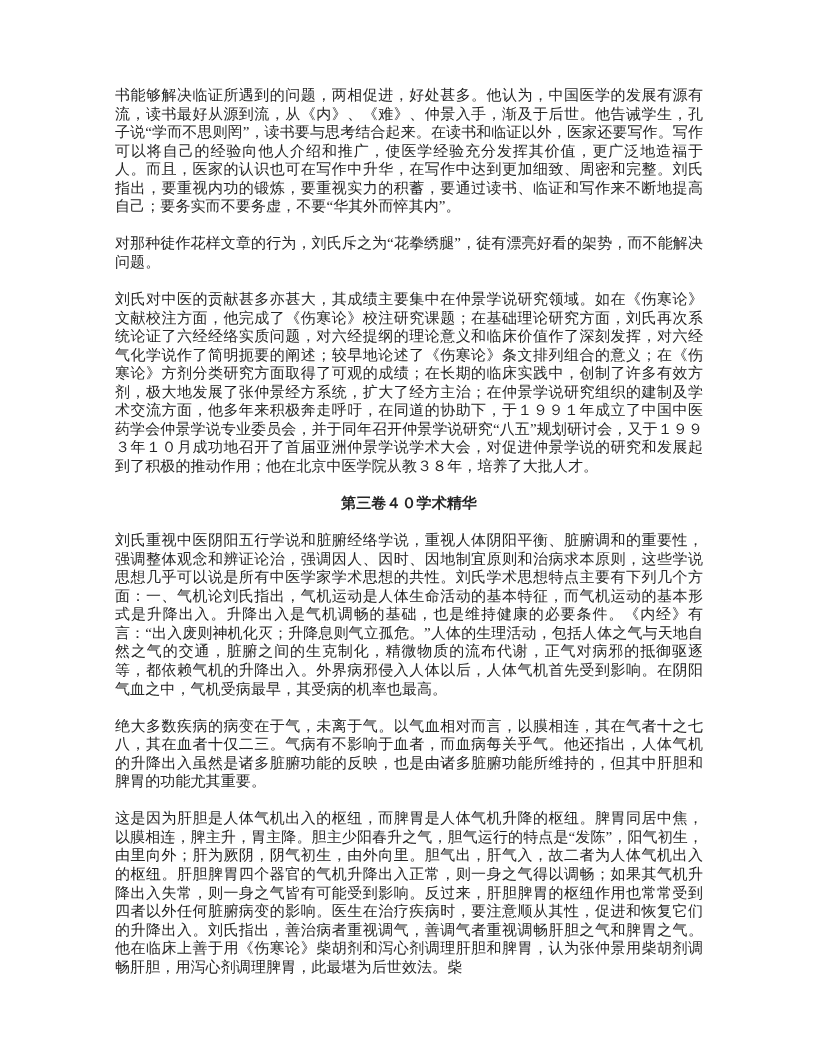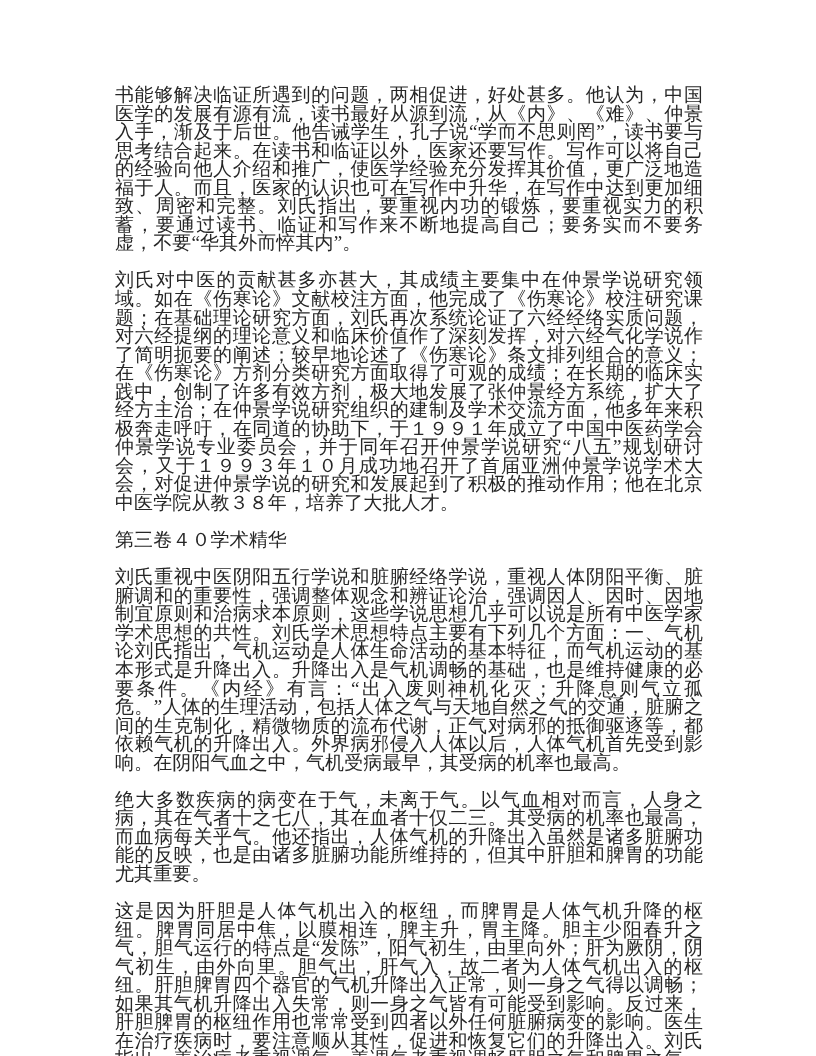--- a/index.html
+++ b/index.html
@@ -17,36 +17,38 @@
   }
   .text-block {
     position: absolute;
     left: 115px;
     top: 86px;
     width: 588px;
     color: #262626;
   }
   .text-block p {
     margin: 0 0 18.55px 0;
-    font-size: 19px;
+    font-size: 15px;
     line-height: 18.55px;
     text-align: justify;
     text-justify: inter-character;
     word-break: break-all;
     letter-spacing: 0.1px;
   }
   .text-block p.heading {
-    text-align: left;
+    text-align: center;
+    font-weight: bold;
   }
 </style>
 </head>
 <body>
 
 <div class="page">
   <div class="text-block">
     <p>书能够解决临证所遇到的问题，两相促进，好处甚多。他认为，中国医学的发展有源有流，读书最好从源到流，从《内》、《难》、仲景入手，渐及于后世。他告诫学生，孔子说“学而不思则罔”，读书要与思考结合起来。在读书和临证以外，医家还要写作。写作可以将自己的经验向他人介绍和推广，使医学经验充分发挥其价值，更广泛地造福于人。而且，医家的认识也可在写作中升华，在写作中达到更加细致、周密和完整。刘氏指出，要重视内功的锻炼，要重视实力的积蓄，要通过读书、临证和写作来不断地提高自己；要务实而不要务虚，不要“华其外而悴其内”。</p>
+    <p>对那种徒作花样文章的行为，刘氏斥之为“花拳绣腿”，徒有漂亮好看的架势，而不能解决问题。</p>
     <p>刘氏对中医的贡献甚多亦甚大，其成绩主要集中在仲景学说研究领域。如在《伤寒论》文献校注方面，他完成了《伤寒论》校注研究课题；在基础理论研究方面，刘氏再次系统论证了六经经络实质问题，对六经提纲的理论意义和临床价值作了深刻发挥，对六经气化学说作了简明扼要的阐述；较早地论述了《伤寒论》条文排列组合的意义；在《伤寒论》方剂分类研究方面取得了可观的成绩；在长期的临床实践中，创制了许多有效方剂，极大地发展了张仲景经方系统，扩大了经方主治；在仲景学说研究组织的建制及学术交流方面，他多年来积极奔走呼吁，在同道的协助下，于１９９１年成立了中国中医药学会仲景学说专业委员会，并于同年召开仲景学说研究“八五”规划研讨会，又于１９９３年１０月成功地召开了首届亚洲仲景学说学术大会，对促进仲景学说的研究和发展起到了积极的推动作用；他在北京中医学院从教３８年，培养了大批人才。</p>
     <p class="heading">第三卷４０学术精华</p>
     <p>刘氏重视中医阴阳五行学说和脏腑经络学说，重视人体阴阳平衡、脏腑调和的重要性，强调整体观念和辨证论治，强调因人、因时、因地制宜原则和治病求本原则，这些学说思想几乎可以说是所有中医学家学术思想的共性。刘氏学术思想特点主要有下列几个方面：一、气机论刘氏指出，气机运动是人体生命活动的基本特征，而气机运动的基本形式是升降出入。升降出入是气机调畅的基础，也是维持健康的必要条件。《内经》有言：“出入废则神机化灭；升降息则气立孤危。”人体的生理活动，包括人体之气与天地自然之气的交通，脏腑之间的生克制化，精微物质的流布代谢，正气对病邪的抵御驱逐等，都依赖气机的升降出入。外界病邪侵入人体以后，人体气机首先受到影响。在阴阳气血之中，气机受病最早，其受病的机率也最高。</p>
-    <p>绝大多数疾病的病变在于气，未离于气。以气血相对而言，人身之病，其在气者十之七八，其在血者十仅二三。其受病的机率也最高，而血病每关乎气。他还指出，人体气机的升降出入虽然是诸多脏腑功能的反映，也是由诸多脏腑功能所维持的，但其中肝胆和脾胃的功能尤其重要。</p>
+    <p>绝大多数疾病的病变在于气，未离于气。以气血相对而言，以膜相连，其在气者十之七八，其在血者十仅二三。气病有不影响于血者，而血病每关乎气。他还指出，人体气机的升降出入虽然是诸多脏腑功能的反映，也是由诸多脏腑功能所维持的，但其中肝胆和脾胃的功能尤其重要。</p>
     <p>这是因为肝胆是人体气机出入的枢纽，而脾胃是人体气机升降的枢纽。脾胃同居中焦，以膜相连，脾主升，胃主降。胆主少阳春升之气，胆气运行的特点是“发陈”，阳气初生，由里向外；肝为厥阴，阴气初生，由外向里。胆气出，肝气入，故二者为人体气机出入的枢纽。肝胆脾胃四个器官的气机升降出入正常，则一身之气得以调畅；如果其气机升降出入失常，则一身之气皆有可能受到影响。反过来，肝胆脾胃的枢纽作用也常常受到四者以外任何脏腑病变的影响。医生在治疗疾病时，要注意顺从其性，促进和恢复它们的升降出入。刘氏指出，善治病者重视调气，善调气者重视调畅肝胆之气和脾胃之气。他在临床上善于用《伤寒论》柴胡剂和泻心剂调理肝胆和脾胃，认为张仲景用柴胡剂调畅肝胆，用泻心剂调理脾胃，此最堪为后世效法。柴</p>
   </div>
 </div>
 
 </body></html>

